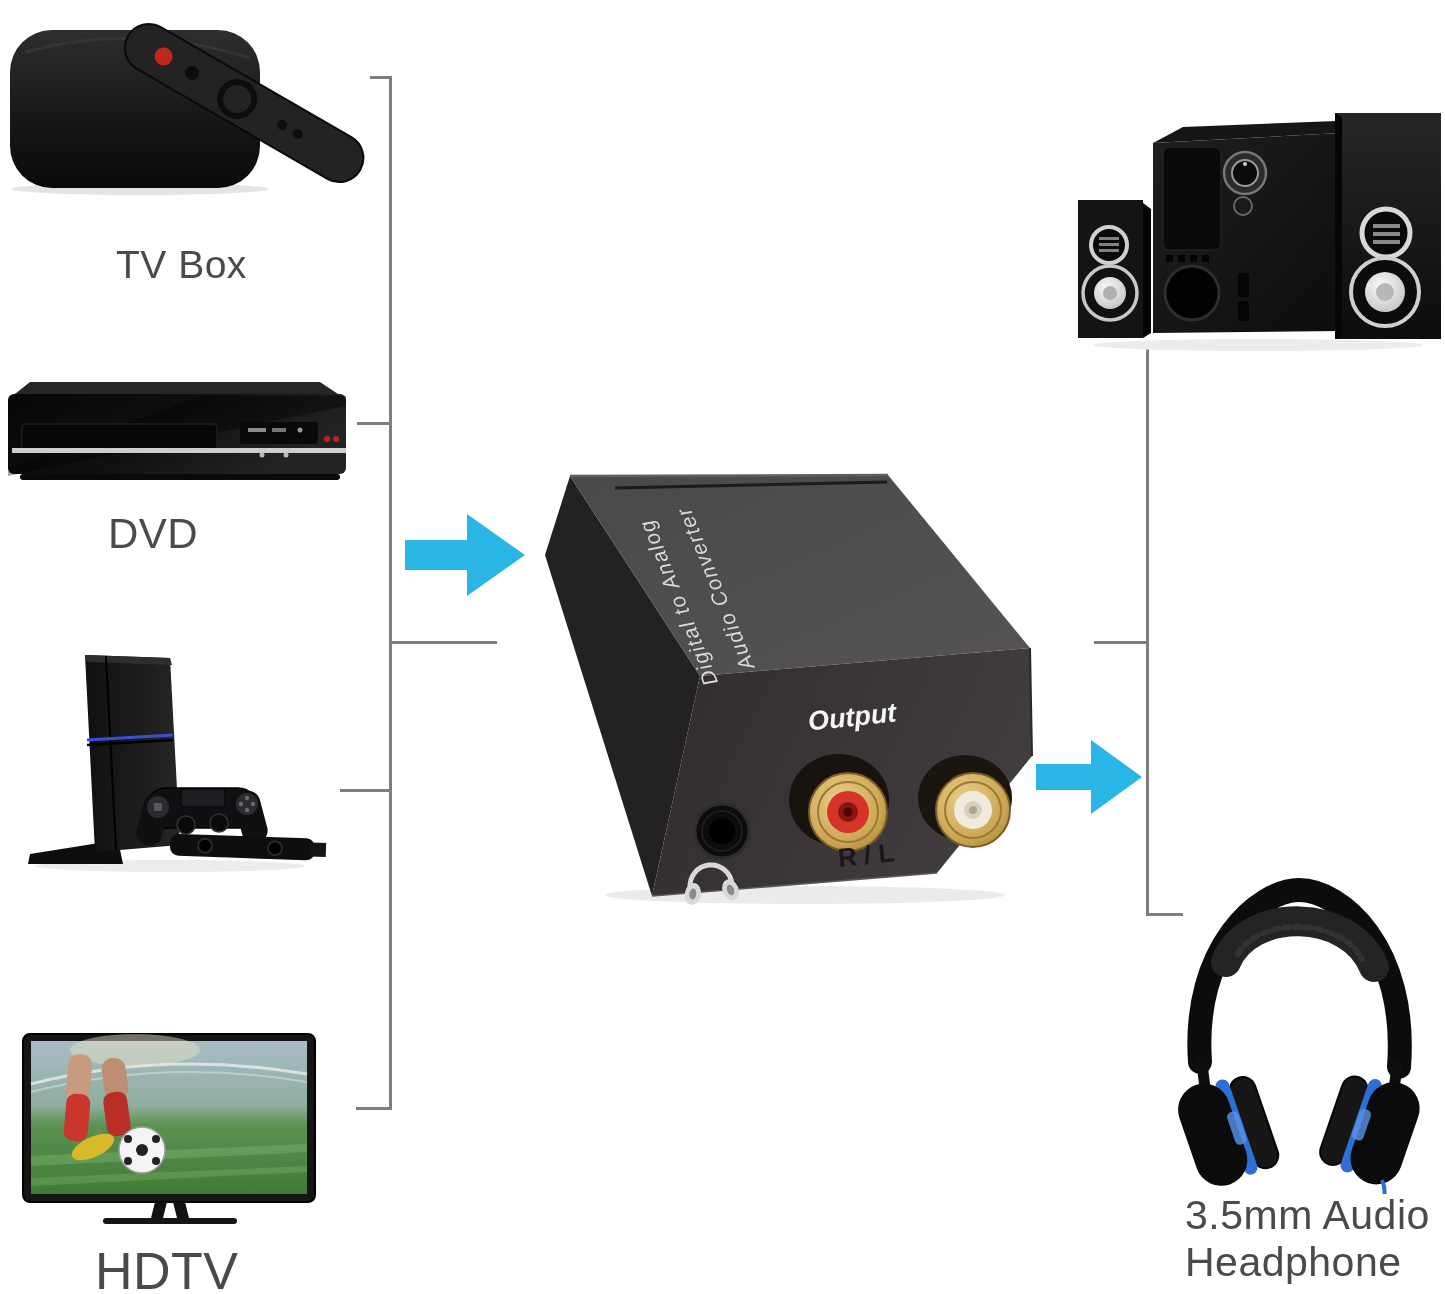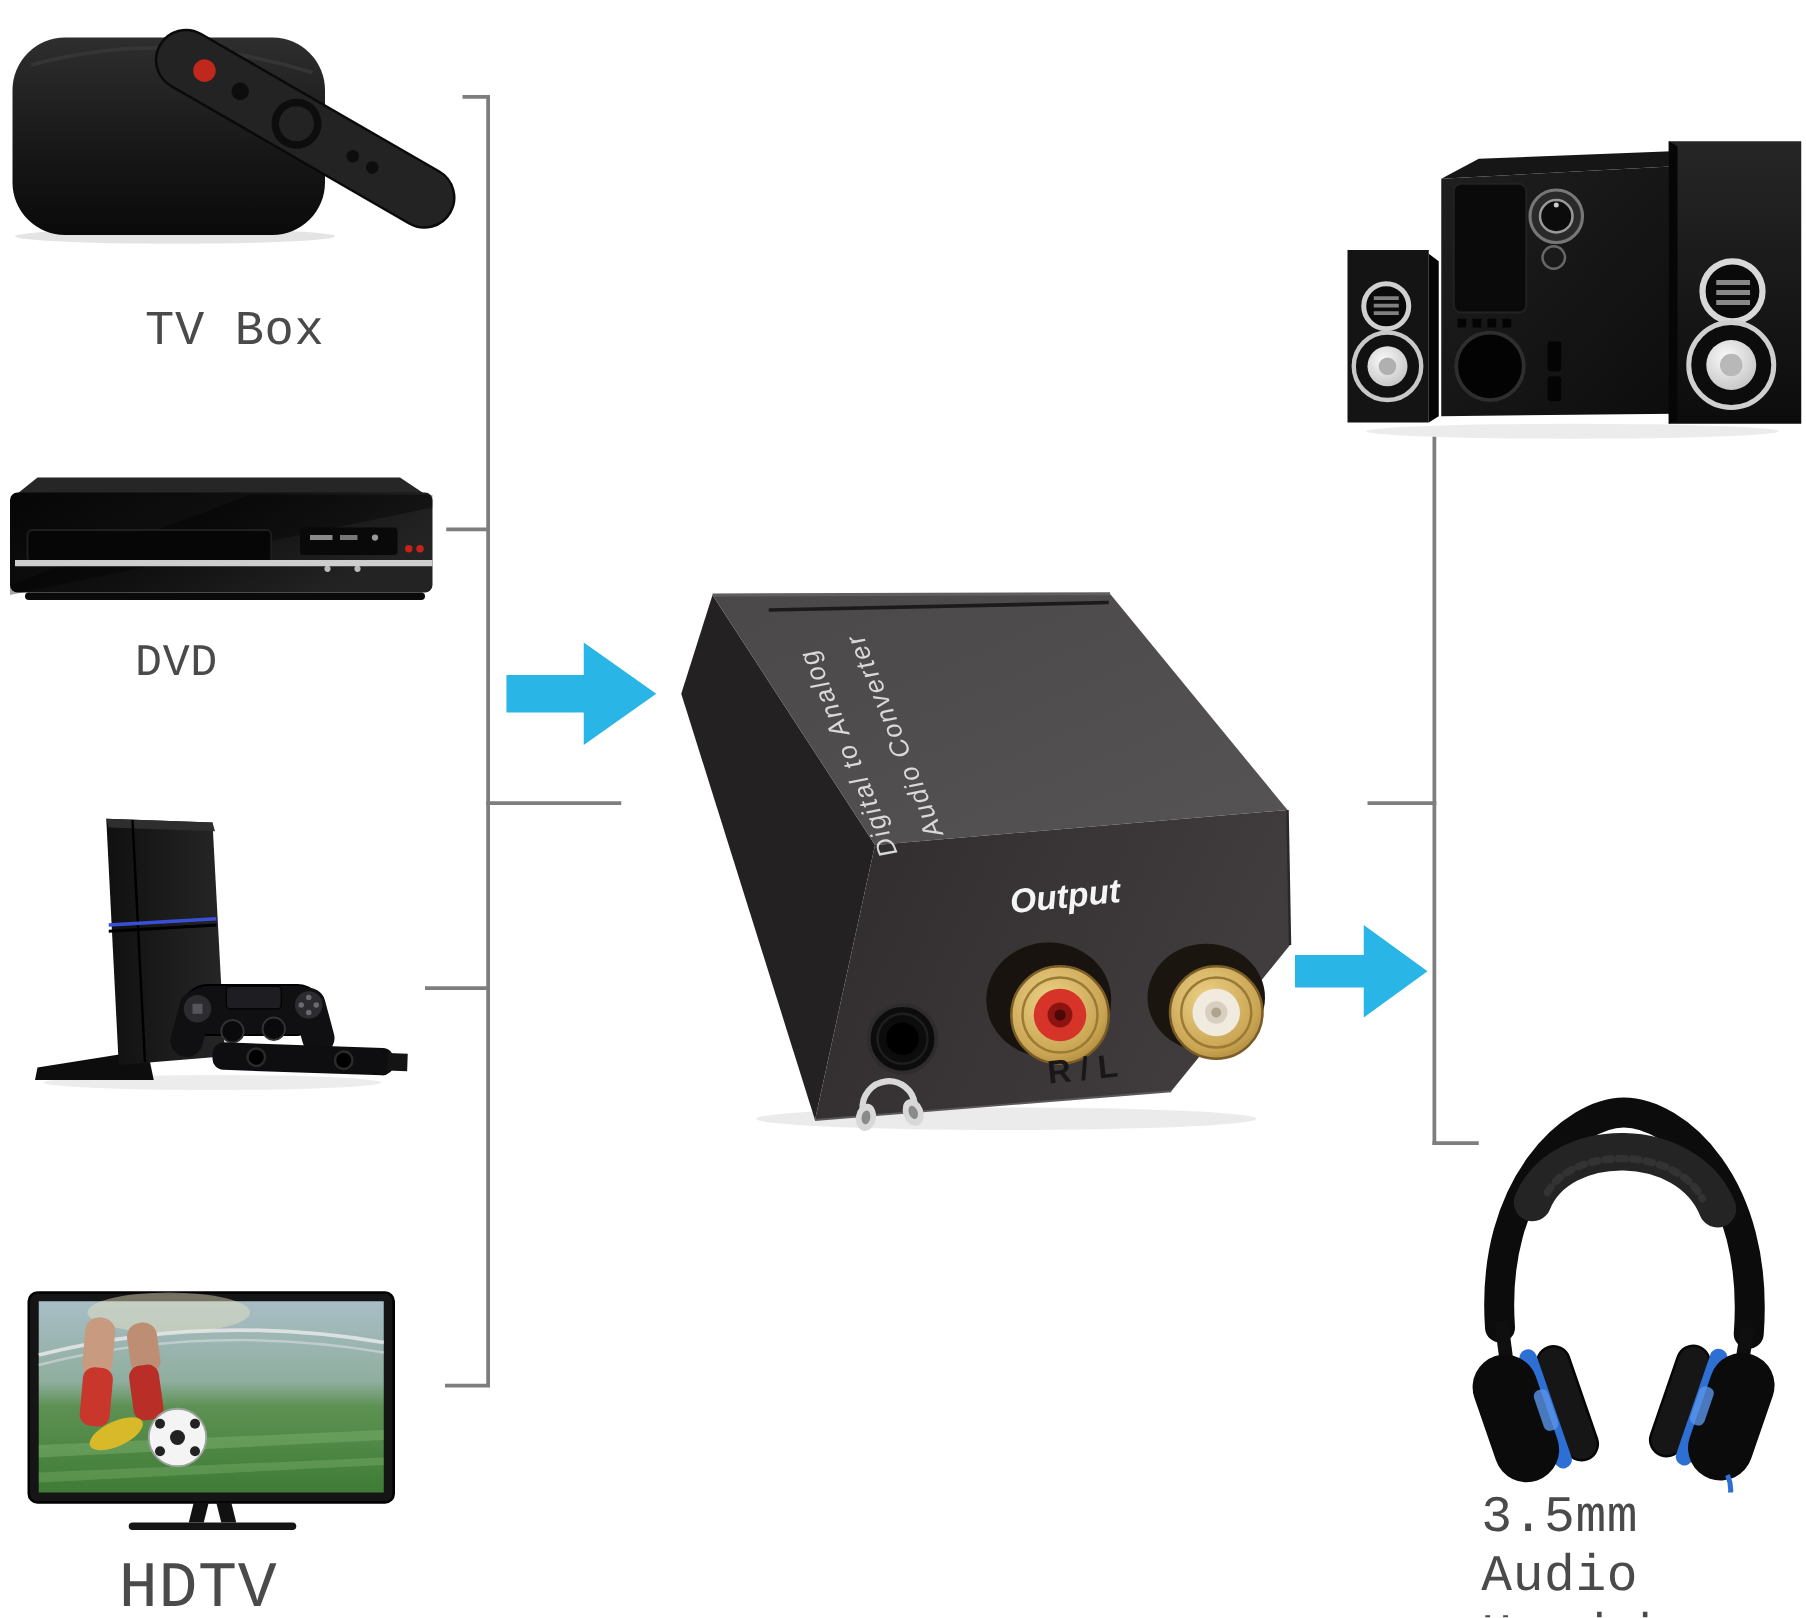--- a/index.html
+++ b/index.html
@@ -3,21 +3,21 @@
 <meta charset="utf-8">
 <style>
   html,body{margin:0;padding:0;background:#fff;}
   .canvas{
     position:relative;width:1445px;height:1294px;background:#ffffff;overflow:hidden;
     font-family:"Liberation Sans", sans-serif;
   }
   .cline{position:absolute;background:#7e7e7e;}
   .lbl{
     position:absolute;color:#4a4a4a;font-size:40px;line-height:1.15;
-    font-family:Liberation Mono, monospace;letter-spacing:0.5px;
+    font-family:Liberation Sans, sans-serif;letter-spacing:0.5px;
   }
   .ill{position:absolute;}
   svg text{font-family:"Liberation Sans", sans-serif;}
 </style>
 </head>
 <body>
 
 <div class="canvas">
 
   <div class="cline" style="left:389px;top:77px;width:3px;height:1032px;"></div>
@@ -77,21 +77,21 @@
     <rect x="248" y="56" width="18" height="4" fill="#8a8a8a"></rect>
     <rect x="272" y="56" width="14" height="4" fill="#777777"></rect>
     <circle cx="300" cy="58" r="2.5" fill="#999999"></circle>
     <circle cx="262" cy="83" r="2.5" fill="#bbbbbb"></circle>
     <circle cx="286" cy="83" r="2.5" fill="#bbbbbb"></circle>
     <circle cx="327" cy="67" r="3" fill="#c4231b"></circle>
     <circle cx="336" cy="67" r="3" fill="#c4231b"></circle>
     <rect x="12" y="76" width="334" height="5" fill="#d8d8d8" opacity="0.95"></rect>
     <rect x="20" y="102" width="320" height="6" rx="3" fill="#0a0a0a"></rect>
   </svg>
-  <div class="lbl" style="left:108px;top:510px;font-size:36px;text-align:center;">DVD</div>
+  <div class="lbl" style="left:108px;top:510px;font-size:42px;text-align:center;">DVD</div>
 
   <svg class="ill" style="left:20px;top:640px;" width="310" height="240" viewBox="0 0 310 240">
     <defs>
       <linearGradient id="ps4Grad" x1="0" y1="0" x2="1" y2="0">
         <stop offset="0" stop-color="#101010"></stop>
           <stop offset="0.45" stop-color="#1a1a1a"></stop>
           <stop offset="1" stop-color="#262626"></stop>
       </linearGradient>
     </defs>
     <ellipse cx="150" cy="226" rx="135" ry="6" fill="#ececec"></ellipse>

